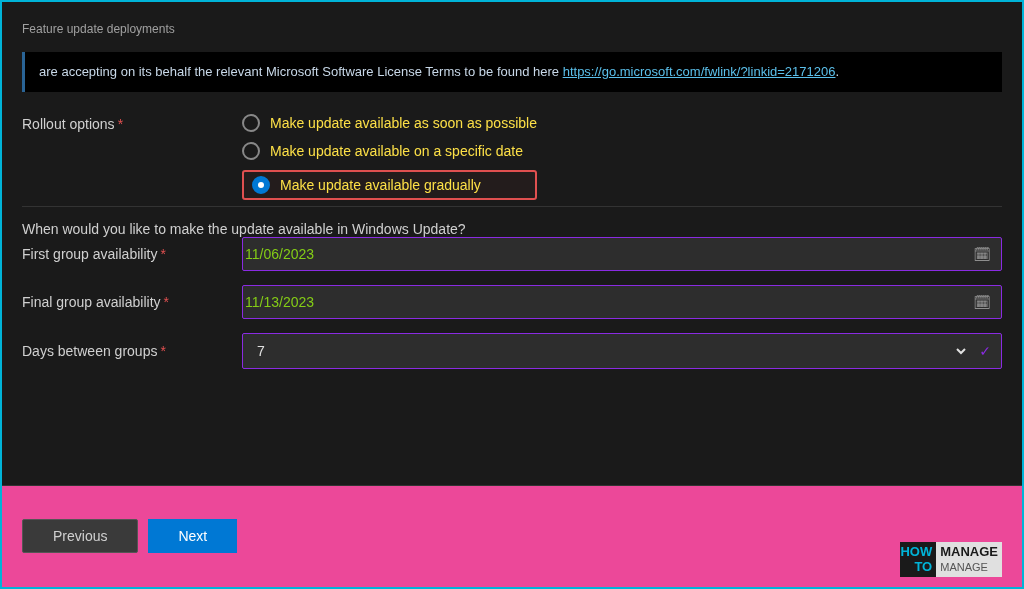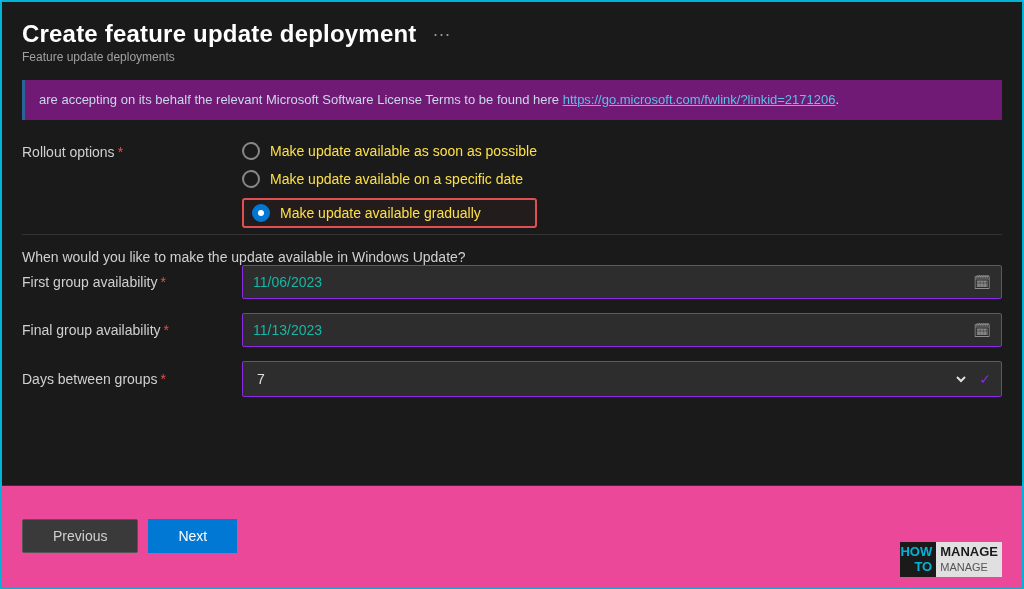--- a/index.html
+++ b/index.html
@@ -45,21 +45,21 @@
       margin-left: 4px;
     }
 
     .breadcrumb {
       font-size: 12px;
       color: #a0a0a0;
       margin-top: 2px;
     }
 
     .notice-banner {
-      background: #701a75;
+      background: #000000;
       border-left: 3px solid #2a6496;
       margin: 12px 20px;
       padding: 10px 14px;
       font-size: 13px;
       color: #c8d8e8;
       line-height: 1.5;
     }
 
     .notice-banner a {
       color: #5bc0eb;
@@ -166,23 +166,23 @@
       background: #2d2d2d;
       display: flex;
       align-items: center;
     }
 
     .input-field {
       flex: 1;
       background: transparent;
       border: none;
       outline: none;
-      color: #14b8a6;
-      font-size: 14px;
-      padding: 8px 10px;
+      color: #84cc16;
+      font-size: 14px;
+      padding: 8px 2px;
       font-family: inherit;
     }
 
     .input-icon {
       padding: 8px 10px;
       color: #aaa;
       cursor: pointer;
       font-size: 14px;
     }
 
@@ -291,24 +291,20 @@
       background: #333;
       margin: 6px 0 14px 0;
     }
   </style>
 </head>
 <body>
 
 <div class="page-wrapper">
 
   <div class="header">
-    <div class="header-title-row">
-      <span class="header-title">Create feature update deployment</span>
-      <span class="header-ellipsis">···</span>
-    </div>
     <div class="breadcrumb">Feature update deployments</div>
   </div>
 
   <div class="notice-banner">
     <span>are accepting on its behalf the relevant Microsoft Software License Terms to be found here </span><a href="#">https://go.microsoft.com/fwlink/?linkid=2171206</a><span>.</span>
   </div>
 
   <div class="content">
 
     <div class="form-row">

